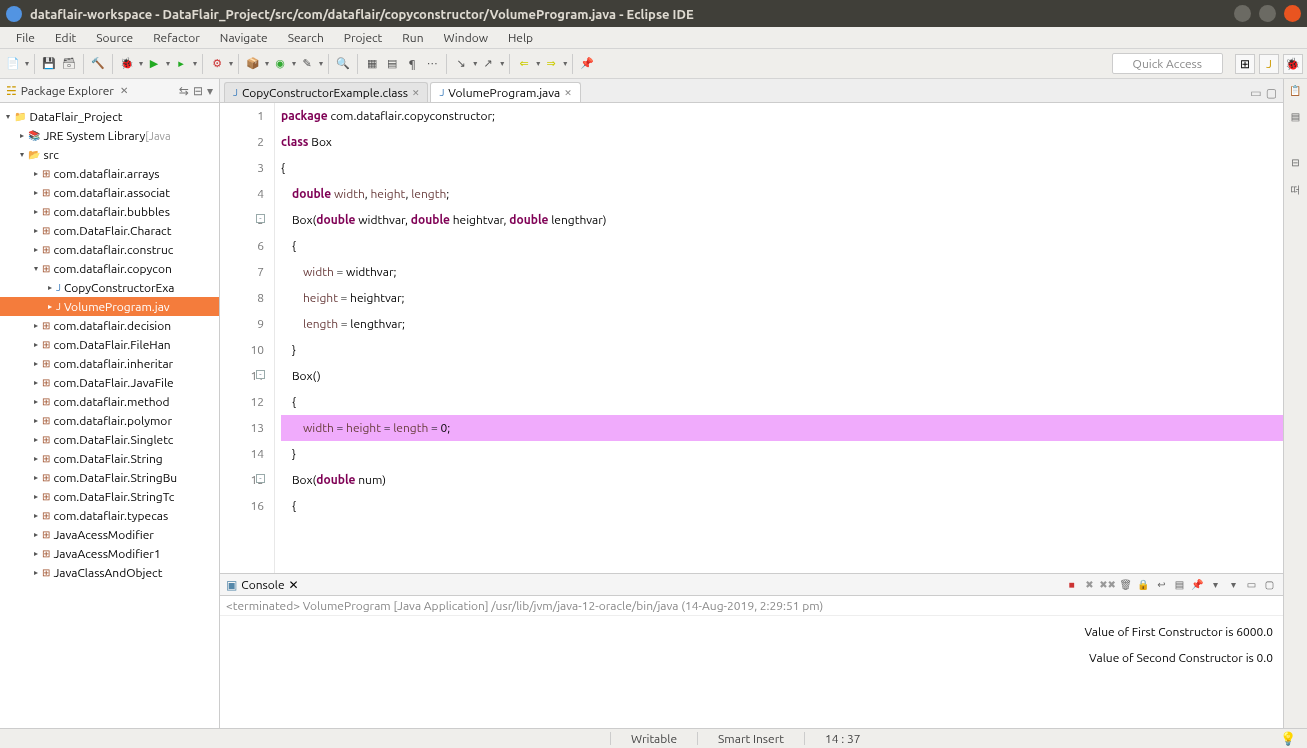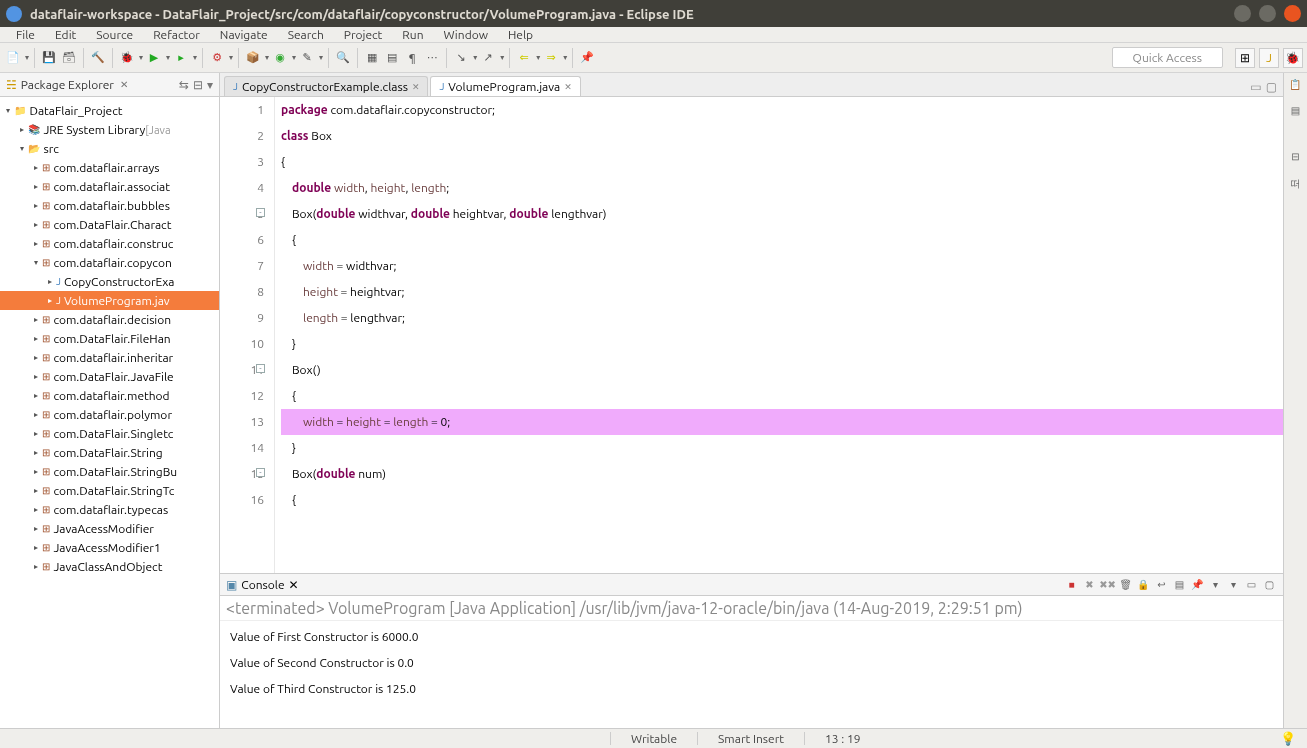--- a/index.html
+++ b/index.html
@@ -8,21 +8,21 @@
 
 .titlebar { height:27px; background:#403f39; color:#DFDBD2; display:flex; align-items:center; padding:0 6px; }
 .titlebar .title { flex:1; text-align:left; font-weight:bold; font-size:13px; }
 .titlebar .win-btn { width:17px; height:17px; border-radius:50%; margin-left:8px; display:inline-block; }
 .win-min { background:#6b6a63; }
 .win-max { background:#6b6a63; }
 .win-close { background:#e95420; }
 .app-icon { width:16px; height:16px; background:#5294e2; border-radius:50%; margin-right:8px; }
 
 
-.menubar { height:16px; background:#efeeeb; display:flex; align-items:center; padding:0 6px; border-bottom:1px solid #d4d4d4; }
+.menubar { height:22px; background:#efeeeb; display:flex; align-items:center; padding:0 6px; border-bottom:1px solid #d4d4d4; }
 .menubar span { padding:3px 10px; color:#3c3c3c; }
 
 
 .toolbar { height:30px; background:#efeeeb; border-bottom:1px solid #d4d4d4; display:flex; align-items:center; padding:0 4px; gap:2px; }
 .tb-icon { width:18px; height:18px; display:inline-flex; align-items:center; justify-content:center; font-size:11px; color:#555; }
 .tb-sep { width:1px; height:20px; background:#ccc; margin:0 3px; }
 .tb-dd { font-size:8px; color:#666; margin-left:1px; }
 .quick-access { margin-left:auto; background:#fff; border:1px solid #ccc; padding:3px 20px; border-radius:2px; color:#888; }
 .persp { display:flex; gap:4px; margin-left:10px; }
 .persp-btn { width:20px; height:20px; border:1px solid #ccc; background:#f8f8f8; display:flex; align-items:center; justify-content:center; }
@@ -62,22 +62,22 @@
 .kw { color:#7f0055; font-weight:bold; }
 .id { color:#6a3e3e; }
 
 
 .console { height:155px; border-top:1px solid #ccc; display:flex; flex-direction:column; background:#fff;}
 .console-head { height:22px; display:flex; align-items:center; padding:0 6px; background:#f5f5f5; border-bottom:1px solid #ccc; gap:4px; }
 .console-head .spacer { margin-left:auto; display:flex; gap:3px; }
 .ci { width:15px; height:15px; font-size:10px; color:#666; display:inline-flex; align-items:center; justify-content:center;}
 .ci.red { color:#c33; }
 .ci.gray { color:#999; }
-.status-line { color:#888; padding:3px 6px; font-size:16px; border-bottom:1px solid #eee; }
-.console-body { flex:1; padding:3px 10px; font-family:"Ubuntu Mono",monospace; font-size:18px; line-height:26px; }
+.status-line { color:#888; padding:3px 6px; font-size:12px; border-bottom:1px solid #eee; }
+.console-body { flex:1; padding:3px 10px; font-family:"Ubuntu Mono",monospace; font-size:18px; line-height:26px;text-align:right; }
 
 
 .trim-right { width:24px; background:#efeeeb; border-left:1px solid #ccc; display:flex; flex-direction:column; align-items:center; padding-top:6px; gap:10px; }
 .trim-right span { width:16px; height:16px; font-size:10px; color:#666; text-align:center;}
 
 
 .statusbar { height:20px; background:#efeeeb; border-top:1px solid #ccc; display:flex; align-items:center; padding:0 10px; color:#444; font-size:11px; }
 .statusbar .cell { padding:0 20px; border-left:1px solid #ccc; }
 .statusbar .bulb { margin-left:auto; color:#d7b200; font-size:13px; }
 </style>
@@ -358,32 +358,31 @@
           <span class="ci">▾</span>
           <span class="ci">▾</span>
           <span class="ci">▭</span>
           <span class="ci">▢</span>
         </span>
       </div>
       <div class="status-line">&lt;terminated&gt; VolumeProgram [Java Application] /usr/lib/jvm/java-12-oracle/bin/java (14-Aug-2019, 2:29:51 pm)</div>
       <div class="console-body" id="console-out">
           <div>Value of First Constructor is 6000.0</div>
           <div>Value of Second Constructor is 0.0</div>
-          <div>Value of Third Constructor is 125.0</div>
         </div>
     </div>
   </div>
 
   <div class="trim-right">
     <span>📋</span>
     <span>▤</span>
     <span style="margin-top:20px">⊟</span>
     <span>떠</span>
   </div>
 </div>
 
 <div class="statusbar">
   <span style="flex:0 0 600px"></span>
   <span class="cell">Writable</span>
   <span class="cell">Smart Insert</span>
-  <span class="cell">13 : 19</span>
+  <span class="cell">14 : 37</span>
   <span class="bulb">💡</span>
 </div>
 
 </body></html>

